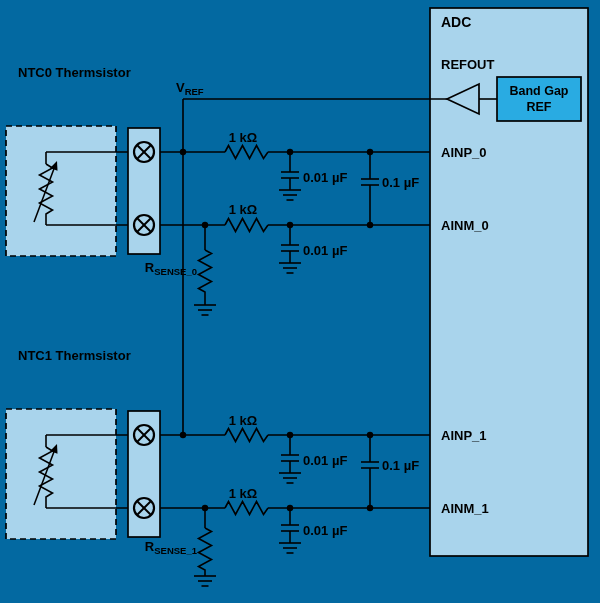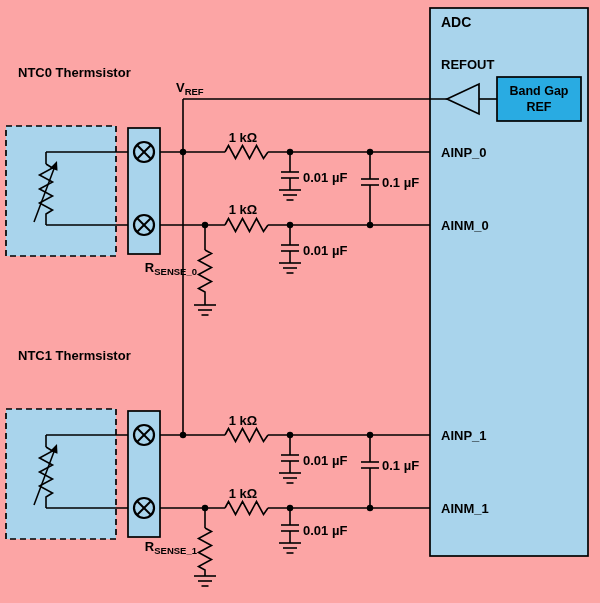--- a/index.html
+++ b/index.html
@@ -1,16 +1,16 @@
 <!DOCTYPE html>
 <html><head>
 <meta charset="utf-8">
 <style>
   html,body{margin:0;padding:0;background:#ffffff;}
-  .stage{width:600px;height:603px;position:relative;background:#fca5a5;overflow:hidden;}
+  .stage{width:600px;height:603px;position:relative;background:#0369a1;overflow:hidden;}
   svg{display:block;}
   svg text{font-family:"Liberation Sans","DejaVu Sans",sans-serif;font-weight:bold;fill:#000;}
   .lbl{font-size:13px;}
   .lbl-lg{font-size:14px;}
   .bg{font-size:12.5px;}
   .sub{font-size:9.5px;}
   .wire{stroke:#000;stroke-width:1.6;fill:none;}
   .comp{stroke:#000;stroke-width:1.6;fill:none;stroke-linejoin:miter;}
   .blk{stroke:#000;stroke-width:1.7;}
   .dashed{stroke-dasharray:6 4;}

